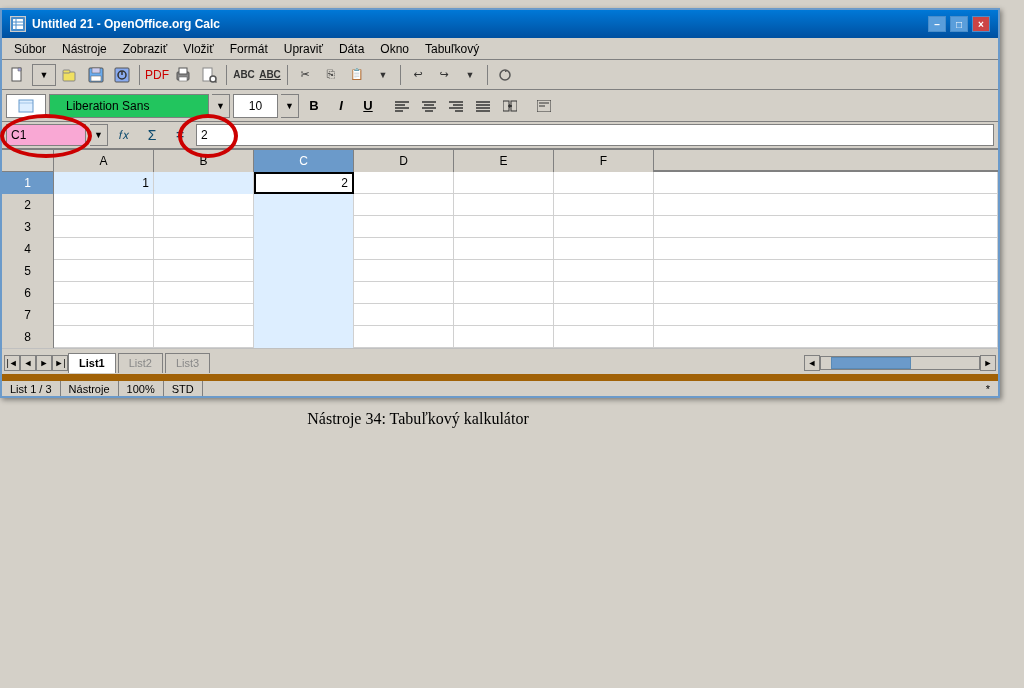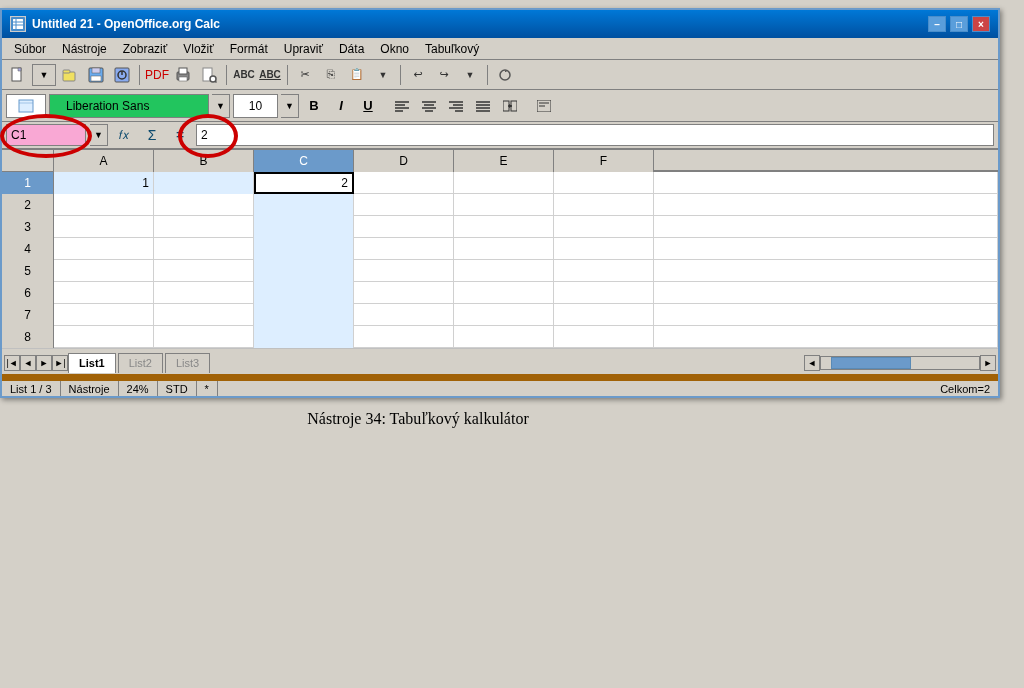--- a/index.html
+++ b/index.html
@@ -617,23 +617,22 @@
         <div class="scroll-arrow">◄</div>
         <div style="width:160px; height:14px; background:#d4d0c8; border:1px solid #808080; position:relative; display:inline-block;">
           <div class="scrollbar-thumb" style="width:80px; height:12px; left:10px; top:0;"></div>
         </div>
         <div class="scroll-arrow">►</div>
       </div>
 
       <div class="status-bar">
         <div class="status-item">List 1 / 3</div>
         <div class="status-item">Nástroje</div>
-        <div class="status-item">24%</div>
+        <div class="status-item">100%</div>
         <div class="status-item">STD</div>
         <div class="status-item">*</div>
-        <div class="status-item">Celkom=2</div>
       </div>
     </div>
   </div>
 
   <div class="caption" style="background:transparent; color:#000; font-size:16px; padding:4px 0; text-align:center; font-family: 'Times New Roman', serif;">Nástroje 34: Tabuľkový kalkulátor</div>
 
 </div>
 
 </body></html>

